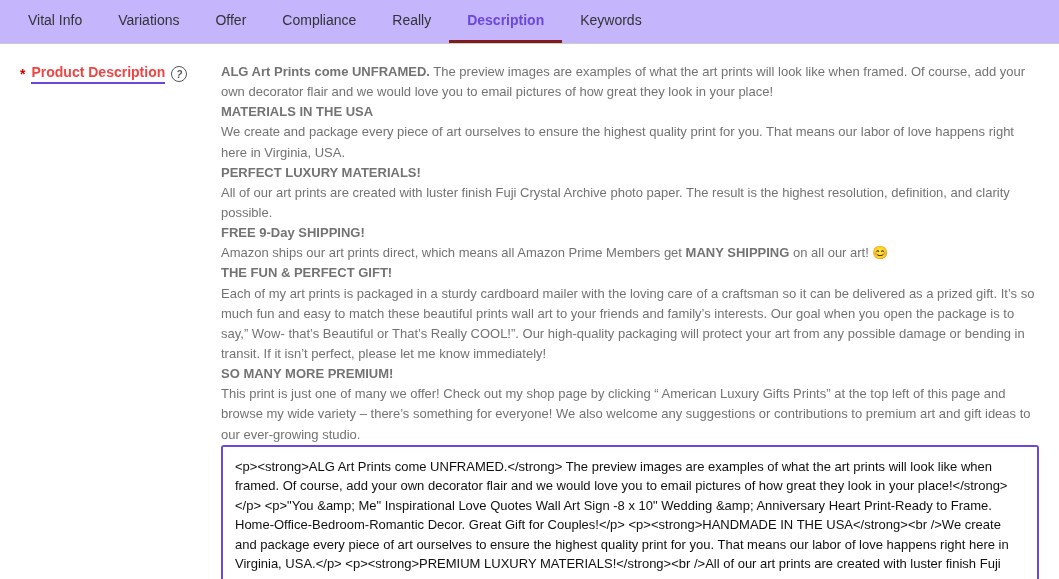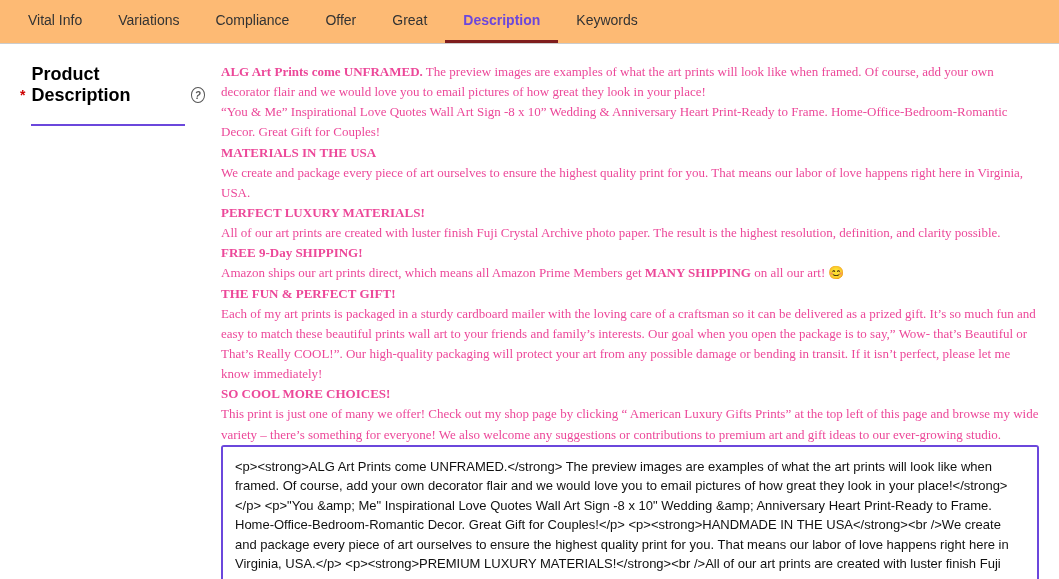--- a/index.html
+++ b/index.html
@@ -8,21 +8,21 @@
       font-size: 13px;
       background: #fff;
       color: #111;
     }
 
     
     .tabs-bar {
       display: flex;
       align-items: center;
       border-bottom: 1px solid #ccc;
-      background: #fdba74;
+      background: #c4b5fd;
       padding: 0 10px;
     }
     .tab-item {
       padding: 12px 18px;
       cursor: pointer;
       font-size: 14px;
       color: #333;
       border-bottom: 3px solid transparent;
       white-space: nowrap;
     }
@@ -54,24 +54,24 @@
       align-items: center;
       gap: 6px;
     }
     .required-star {
       color: #cc0000;
       font-size: 14px;
       font-weight: bold;
     }
     .field-label {
       font-weight: bold;
-      font-size: 18px;
-      color: #000000;
+      font-size: 14px;
+      color: #ef4444;
       border-bottom: 2px solid #6b47dc;
-      padding-bottom: 18px;
+      padding-bottom: 2px;
     }
     .help-icon {
       display: inline-flex;
       align-items: center;
       justify-content: center;
       width: 16px;
       height: 16px;
       border-radius: 50%;
       border: 1.5px solid #555;
       font-size: 10px;
@@ -81,22 +81,21 @@
       font-weight: bold;
     }
 
     
     .field-content-col {
       flex: 1;
     }
     .description-text {
       font-size: 13px;
       line-height: 1.55;
-      color: #ec4899;
-      font-family: Liberation Serif, serif;
+      color: #737373;
     }
 
     
     .description-textarea {
       width: 100%;
       height: 160px;
       border: 2px solid #6b47dc;
       border-radius: 3px;
       padding: 10px 12px;
       font-size: 13px;
@@ -107,42 +106,41 @@
       outline: none;
       overflow-y: auto;
     }
   </style>
 </head>
 <body>
 
 <div class="tabs-bar">
 <div class="tab-item">Vital Info</div>
     <div class="tab-item">Variations</div>
+    <div class="tab-item">Offer</div>
     <div class="tab-item">Compliance</div>
-    <div class="tab-item">Offer</div>
-    <div class="tab-item">Great</div>
+    <div class="tab-item">Really</div>
     <div class="tab-item active">Description</div>
     <div class="tab-item">Keywords</div>
   </div>
 
 <div class="main-content">
   <div class="field-row">
     <div class="field-label-col">
       <div class="field-label-wrapper">
         <span class="required-star">*</span>
         <span class="field-label">Product Description</span>
         <span class="help-icon">?</span>
       </div>
     </div>
     <div class="field-content-col">
       <div class="description-text" id="desc-display">
           <p><strong>ALG Art Prints come UNFRAMED.</strong> The preview images are examples of what the art prints will look like when framed. Of course, add your own decorator flair and we would love you to email pictures of how great they look in your place!</p> 
-          <p>“You &amp; Me” Inspirational Love Quotes Wall Art Sign -8 x 10” Wedding &amp; Anniversary Heart Print-Ready to Frame. Home-Office-Bedroom-Romantic Decor. Great Gift for Couples!</p> 
           <p><strong>MATERIALS IN THE USA</strong><br>We create and package every piece of art ourselves to ensure the highest quality print for you. That means our labor of love happens right here in Virginia, USA.</p> 
           <p><strong>PERFECT LUXURY MATERIALS!</strong><br>All of our art prints are created with luster finish Fuji Crystal Archive photo paper. The result is the highest resolution, definition, and clarity possible.</p> 
           <p><strong>FREE 9-Day SHIPPING!</strong><br>Amazon ships our art prints direct, which means all Amazon Prime Members get <strong>MANY SHIPPING</strong> on all our art! 😊</p> 
           <p><strong>THE FUN &amp; PERFECT GIFT!</strong><br>Each of my art prints is packaged in a sturdy cardboard mailer with the loving care of a craftsman so it can be delivered as a prized gift. It’s so much fun and easy to match these beautiful prints wall art to your friends and family’s interests. Our goal when you open the package is to say,” Wow- that’s Beautiful or That’s Really COOL!”. Our high-quality packaging will protect your art from any possible damage or bending in transit. If it isn’t perfect, please let me know immediately!</p> 
-          <p><strong>SO COOL MORE CHOICES!</strong><br>This print is just one of many we offer! Check out my shop page by clicking “ American Luxury Gifts Prints” at the top left of this page and browse my wide variety – there’s something for everyone! We also welcome any suggestions or contributions to premium art and gift ideas to our ever-growing studio.</p>
+          <p><strong>SO MANY MORE PREMIUM!</strong><br>This print is just one of many we offer! Check out my shop page by clicking “ American Luxury Gifts Prints” at the top left of this page and browse my wide variety – there’s something for everyone! We also welcome any suggestions or contributions to premium art and gift ideas to our ever-growing studio.</p>
         </div>
       <textarea class="description-textarea" id="desc-textarea" style="">&lt;p&gt;&lt;strong&gt;ALG Art Prints come UNFRAMED.&lt;/strong&gt; The preview images are examples of what the art prints will look like when framed. Of course, add your own decorator flair and we would love you to email pictures of how great they look in your place!&lt;/strong&gt;&lt;/p&gt; &lt;p&gt;"You &amp;amp; Me" Inspirational Love Quotes Wall Art Sign -8 x 10" Wedding &amp;amp; Anniversary Heart Print-Ready to Frame. Home-Office-Bedroom-Romantic Decor. Great Gift for Couples!&lt;/p&gt; &lt;p&gt;&lt;strong&gt;HANDMADE IN THE USA&lt;/strong&gt;&lt;br /&gt;We create and package every piece of art ourselves to ensure the highest quality print for you. That means our labor of love happens right here in Virginia, USA.&lt;/p&gt; &lt;p&gt;&lt;strong&gt;PREMIUM LUXURY MATERIALS!&lt;/strong&gt;&lt;br /&gt;All of our art prints are created with luster finish Fuji Crystal Archive photo paper. The result is the highest resolution, definition, and clarity possible.&lt;/p&gt; &lt;p&gt;&lt;strong&gt;FREE 2-Day SHIPPING!&lt;/strong&gt;&lt;br /&gt;Amazon ships our art prints</textarea>
     </div>
   </div>
 </div>
 
 </body></html>

